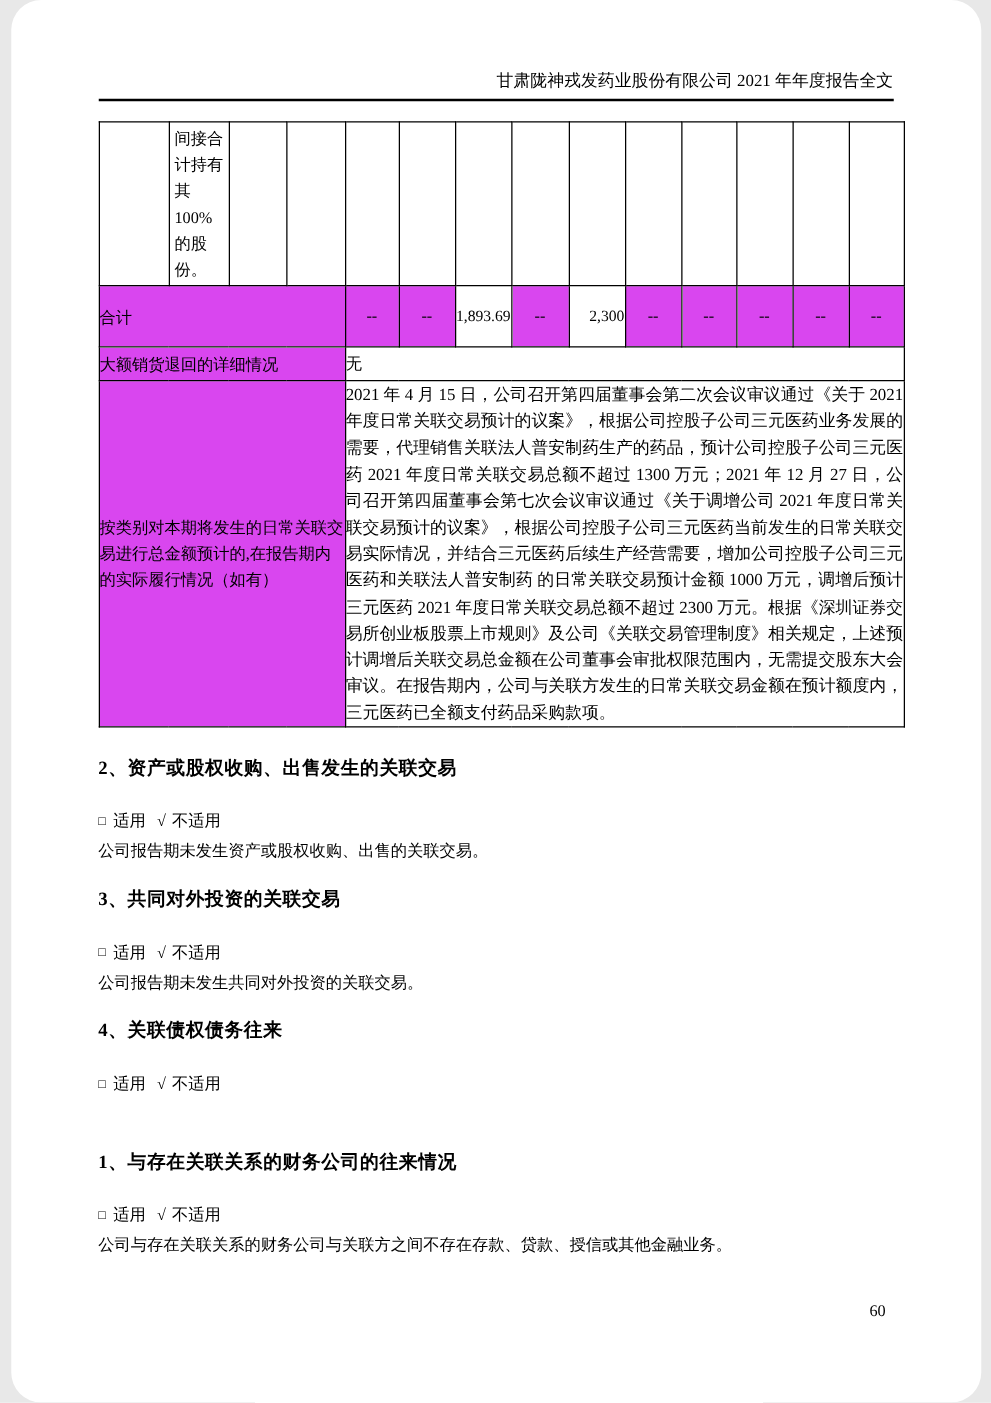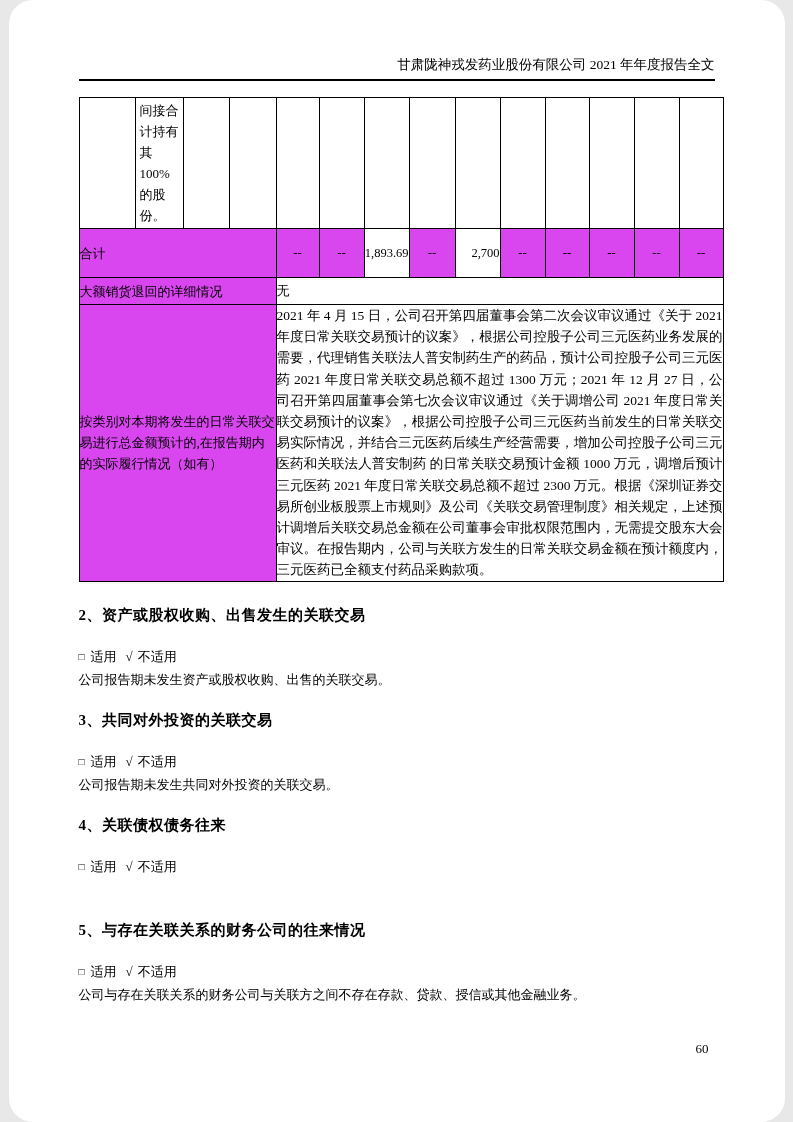--- a/index.html
+++ b/index.html
@@ -87,21 +87,21 @@
         <td></td>
         <td></td>
         <td></td>
       </tr>
       <tr class="row-total">
         <td colspan="4" class="g label-cell">合计</td>
         <td class="g dash">--</td>
         <td class="g dash">--</td>
         <td class="num">1,893.69</td>
         <td class="g dash">--</td>
-        <td class="num">2,700</td>
+        <td class="num">2,300</td>
         <td class="g dash">--</td>
         <td class="g dash">--</td>
         <td class="g dash">--</td>
         <td class="g dash">--</td>
         <td class="g dash">--</td>
       </tr>
       <tr class="row-c">
         <td colspan="4" class="g label-cell">大额销货退回的详细情况</td>
         <td colspan="10" class="value-cell">无</td>
       </tr>
@@ -131,21 +131,21 @@
     </div>
 
     <div class="sec">
       <h3>4、关联债权债务往来</h3>
       <div class="applicable">
         <span class="box">□</span><span class="lbl1">适用</span><span class="chk">√</span><span>不适用</span>
       </div>
     </div>
 
     <div class="sec">
-      <h3>5、与存在关联关系的财务公司的往来情况</h3>
+      <h3>1、与存在关联关系的财务公司的往来情况</h3>
       <div class="applicable">
         <span class="box">□</span><span class="lbl1">适用</span><span class="chk">√</span><span>不适用</span>
       </div>
       <div class="body-line">公司与存在关联关系的财务公司与关联方之间不存在存款、贷款、授信或其他金融业务。</div>
     </div>
 
   </div>
 
   <div class="page-number">60</div>
 

